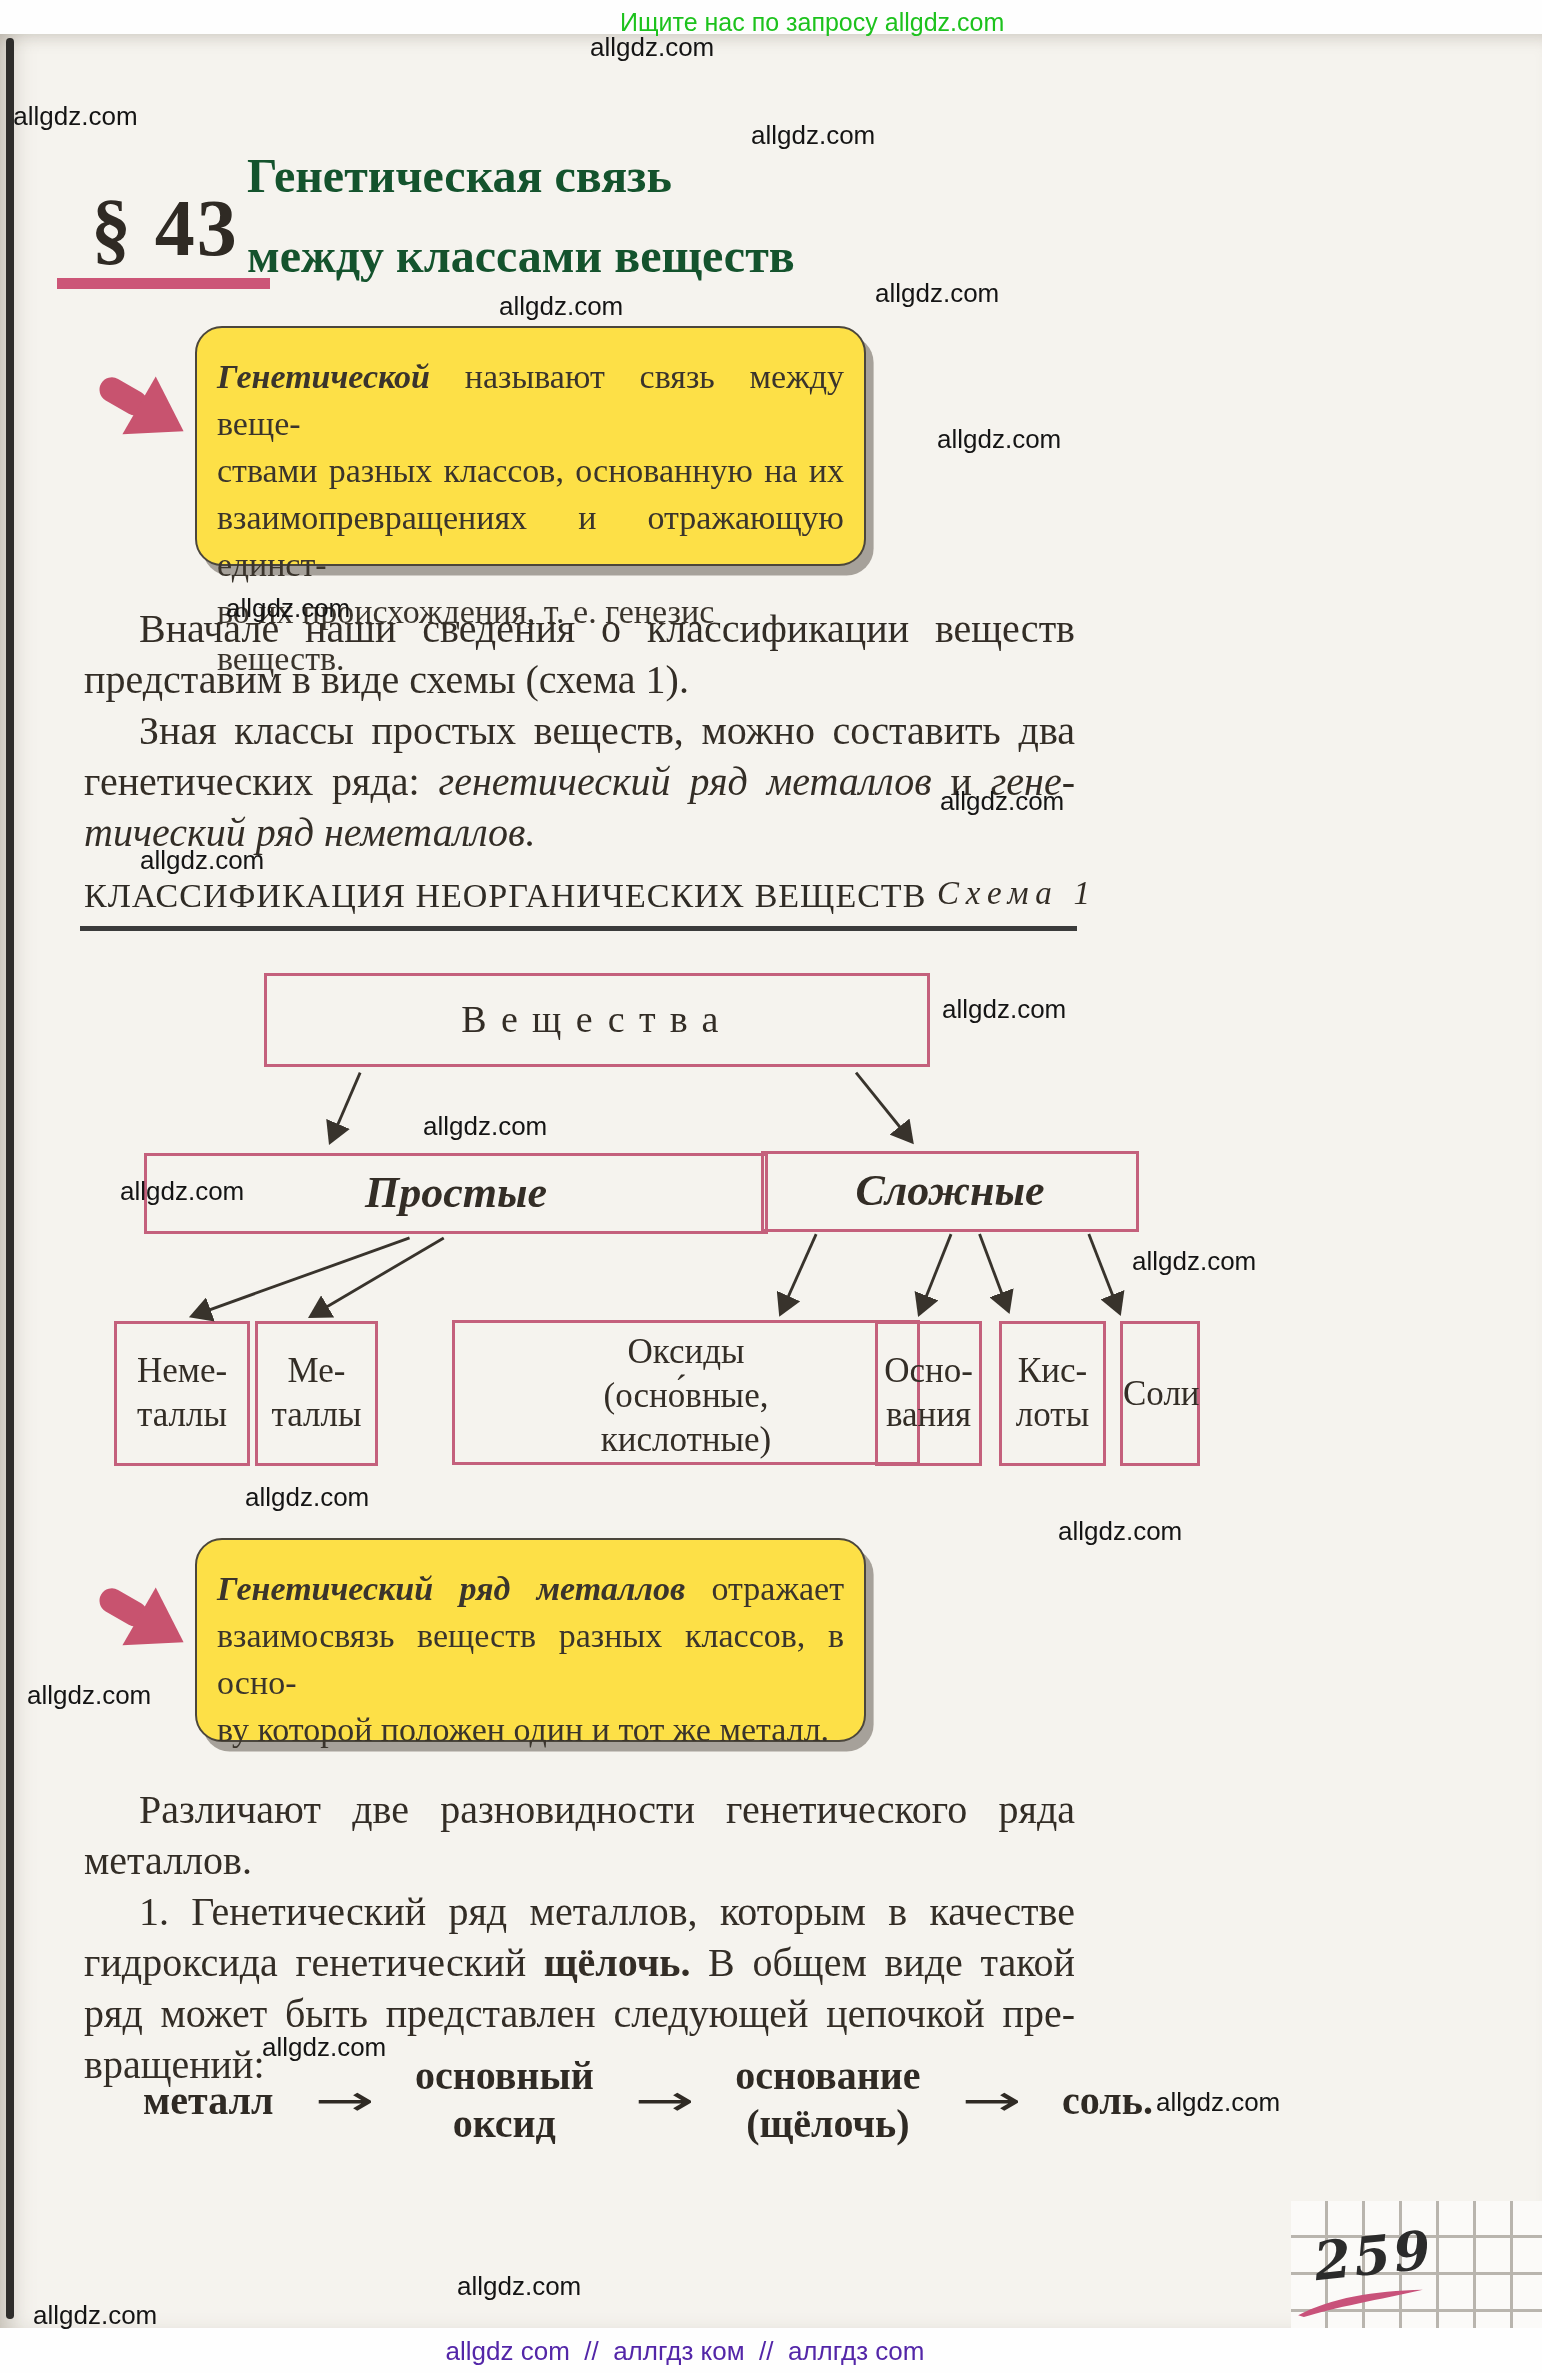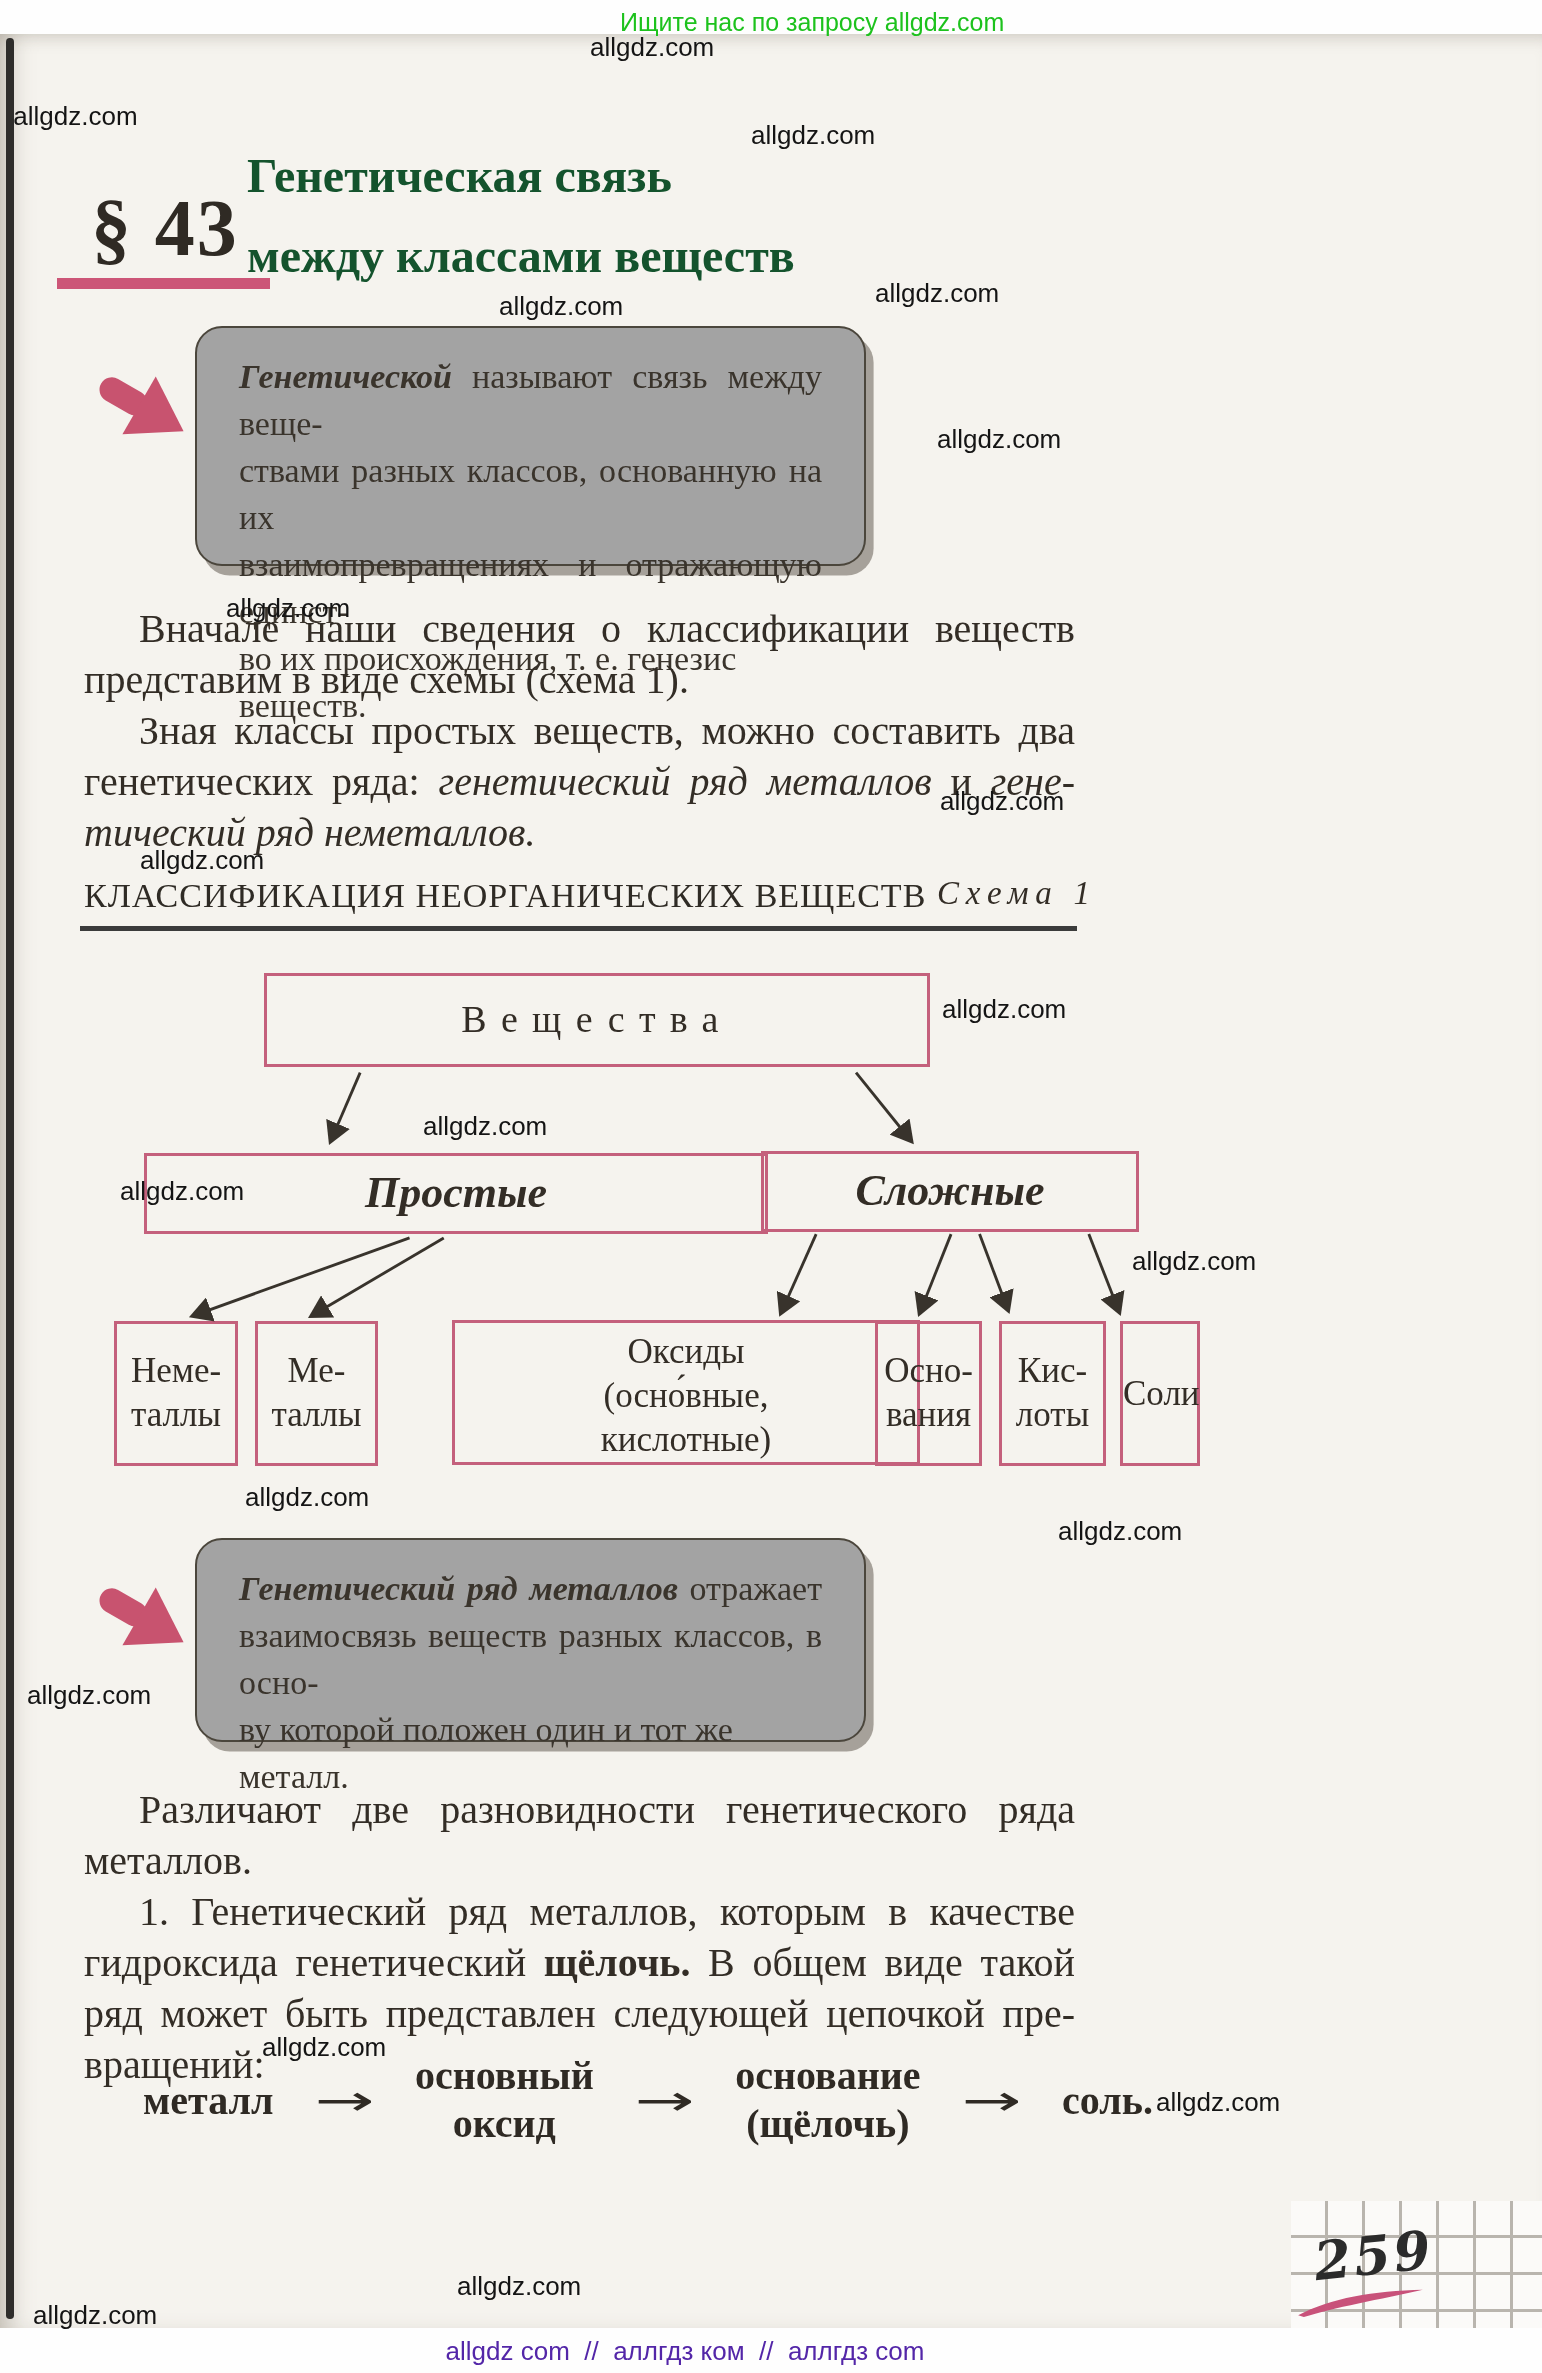--- a/index.html
+++ b/index.html
@@ -14,22 +14,22 @@
   #green-line{left:620px;top:7.6px;font:25px "Liberation Sans",sans-serif;color:#1dc21d;white-space:nowrap;}
   .wm{position:absolute;font:26px "Liberation Sans",sans-serif;color:#141414;white-space:nowrap;z-index:40;}
   #footer-line{left:0;top:2336px;width:1370px;text-align:center;
                font:26px "Liberation Sans",sans-serif;color:#5326a8;white-space:pre;}
   
   #para-number{left:91px;top:183px;font-weight:bold;font-size:80px;letter-spacing:1.9px;color:#2f2a24;}
   #para-underline{left:57px;top:278px;width:213px;height:10.5px;background:#cc5577;}
   .title-line{left:247px;font-weight:bold;font-size:48px;color:#14532d;white-space:nowrap;}
   #title1{top:148px;} #title2{top:228px;}
   
-  .defbox{background:#a3a3a3;border:2.9px solid #4b463c;border-radius:27px;
-          box-shadow:7.6px 9.5px 0 rgba(70,63,50,.45);padding:25px 42px;box-sizing:border-box;
+  .defbox{background:#fde047;border:2.9px solid #4b463c;border-radius:27px;
+          box-shadow:7.6px 9.5px 0 rgba(70,63,50,.45);padding:25px 20px;box-sizing:border-box;
           font-size:34px;line-height:47px;color:#3a342c;}
   #defbox1{left:195px;top:326px;width:671px;height:240px;}
   #defbox2{left:195px;top:1538px;width:671px;height:204px;}
   .bi{font-weight:bold;font-style:italic;}
   .jl{text-align:justify;text-align-last:justify;}
   .ll{text-align:left;text-align-last:left;}
   
   .para{width:991px;left:84px;font-size:40px;line-height:51px;}
   #para1{top:603px;} #para2{top:1784px;}
   .ind{padding-left:55px;}
@@ -37,21 +37,21 @@
   
   #schema-heading{left:84px;top:877px;font-size:34px;letter-spacing:1px;color:#2f2b25;white-space:nowrap;}
   #schema-label{left:937px;top:875px;font-size:33px;font-style:italic;letter-spacing:6.7px;white-space:nowrap;}
   #schema-rule{left:80px;top:926px;width:997px;height:4.8px;background:#3b3b3b;}
   
   .dbox{position:absolute;border:3.8px solid #c4607c;box-sizing:border-box;text-align:center;color:#332d26;}
   #nd-root{left:264px;top:973px;width:666px;height:94px;font-size:38px;letter-spacing:14.3px;line-height:87px;}
   #nd-simple{left:109px;top:1153px;width:624px;height:81px;font-size:44px;font-weight:bold;font-style:italic;line-height:73px;margin-left:35px;}
   #nd-complex{left:761px;top:1151px;width:378px;height:81px;font-size:44px;font-weight:bold;font-style:italic;line-height:73px;}
   .leaf{top:1321px;height:145px;font-size:35px;line-height:44px;}
-  #nd-nonmetals{left:114px;width:124px;padding-top:25px;}
+  #nd-nonmetals{left:114px;width:136px;padding-top:25px;}
   #nd-metals{left:255px;width:123px;padding-top:25px;}
   #nd-oxides{left:452px;top:1320px;width:468px;font-size:35px;padding-top:6.7px;}
   #nd-bases{left:875px;width:107px;padding-top:25px;}
   #nd-acids{left:999px;width:107px;padding-top:25px;}
   #nd-salts{left:1120px;width:80px;line-height:139px;}
   
   #chain{left:143px;top:2052px;width:1010px;display:flex;align-items:center;justify-content:space-between;
          font-size:40px;font-weight:bold;color:#2f2a24;}
   .chain-stack{text-align:center;line-height:48px;}
   .chain-arrow{font-family:"DejaVu Sans",sans-serif;font-weight:normal;font-size:42px;transform:scaleX(1.7);display:inline-block;}

